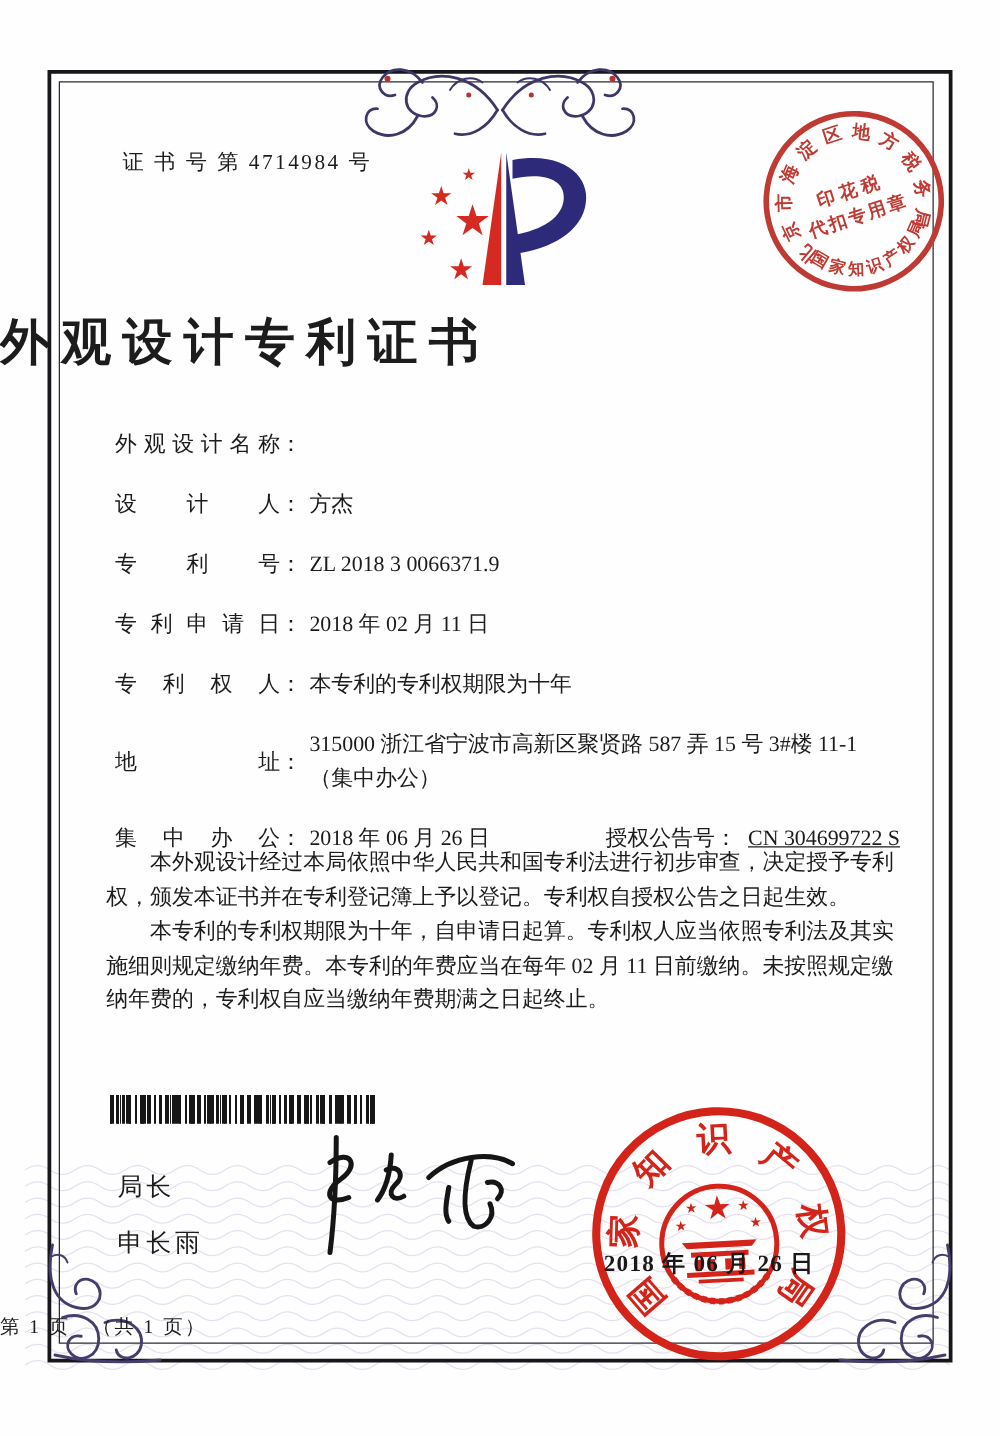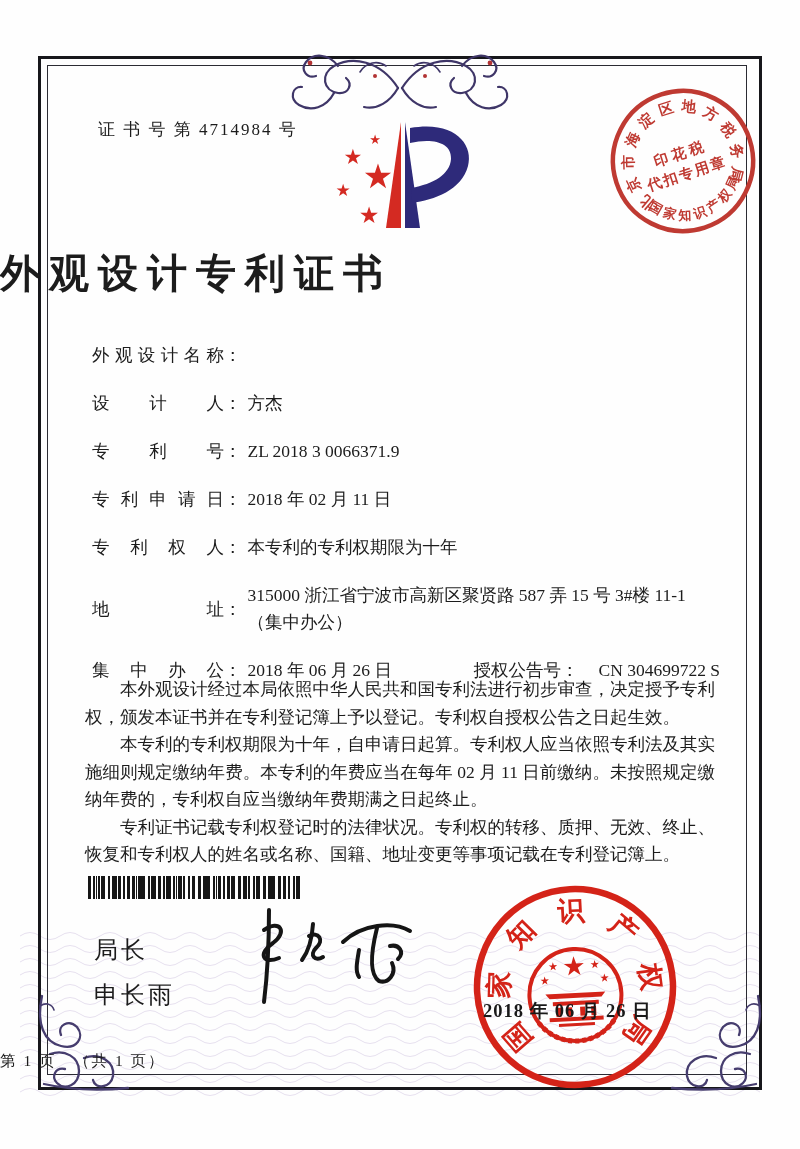--- a/index.html
+++ b/index.html
@@ -26,34 +26,34 @@
   .doc-title{position:absolute; left:0; right:0; top:246px; 
     font-size:40px; font-weight:bold; letter-spacing:9px;}
   
   .fields{position:absolute; left:92px; top:342px; width:628px; font-size:17.5px;}
   .frow{display:flex; align-items:center; margin-bottom:21px; line-height:27px;}
   .flabel{flex:0 0 132px; text-align:justify; text-align-last:justify;}
   .fcolon{flex:0 0 auto;}
   .fval{margin-left:6px;}
   .fval-addr{max-width:535px;}
   .fright{margin-left:auto; display:flex;}
-  .fright .fval{margin-left:20px;}
+  .fright .fval{margin-left:9px;text-decoration:underline;}
   
   .body-text{position:absolute; left:85px; top:676px; width:630px;
     font-size:17.5px; line-height:27.5px; text-align:justify;}
   .body-text p{margin:0; text-indent:2em;}
   
   .barcode{position:absolute; left:88px; top:876px; width:214px; height:23px;
     background:
       repeating-linear-gradient(90deg,#161616 0 2px,transparent 2px 5px),
       repeating-linear-gradient(90deg,#161616 0 1px,transparent 1px 8px),
       repeating-linear-gradient(90deg,#161616 0 3px,transparent 3px 13px),
       repeating-linear-gradient(90deg,transparent 0 6px,#161616 6px 7px,transparent 7px 19px);}
   
-  .director{position:absolute; left:94px; top:928px; font-size:24px; line-height:45px; letter-spacing:3px;}
+  .director{position:absolute; left:94px; top:928px; font-size:20px; line-height:45px; letter-spacing:3px;}
   .sig{position:absolute; left:212px; top:902px; width:215px; height:108px;}
   
   .stamp-tax{position:absolute; left:604px; top:82px; width:158px; height:158px;}
   .stamp-cnipa{position:absolute; left:468px; top:880px; width:214px; height:214px;}
   .stamp-date{position:absolute; left:483px; top:998px; width:200px;
     font-size:18.5px; font-weight:bold; letter-spacing:1px; color:#191919;}
   .footer{position:absolute; left:0; right:0; top:1051px; 
     font-size:15.5px; letter-spacing:2px;}
   svg text{font-family:"Liberation Serif","DejaVu Serif",serif;}
 </style>
@@ -201,21 +201,20 @@
         <span>授权公告号</span>
           <span>：</span>
         <span class="fval">CN 304699722 S</span>
       </span>
     </div>
   </div>
 
   <div class="body-text">
     <p>本外观设计经过本局依照中华人民共和国专利法进行初步审查，决定授予专利权，颁发本证书并在专利登记簿上予以登记。专利权自授权公告之日起生效。</p>
     <p>本专利的专利权期限为十年，自申请日起算。专利权人应当依照专利法及其实施细则规定缴纳年费。本专利的年费应当在每年 02 月 11 日前缴纳。未按照规定缴纳年费的，专利权自应当缴纳年费期满之日起终止。</p>
-    <p>专利证书记载专利权登记时的法律状况。专利权的转移、质押、无效、终止、恢复和专利权人的姓名或名称、国籍、地址变更等事项记载在专利登记簿上。</p>
   </div>
 
   <div class="barcode"></div>
 
   <div class="director">
     <div>局长</div>
     <div>申长雨</div>
   </div>
 
   <svg class="sig" viewBox="0 0 215 108">

